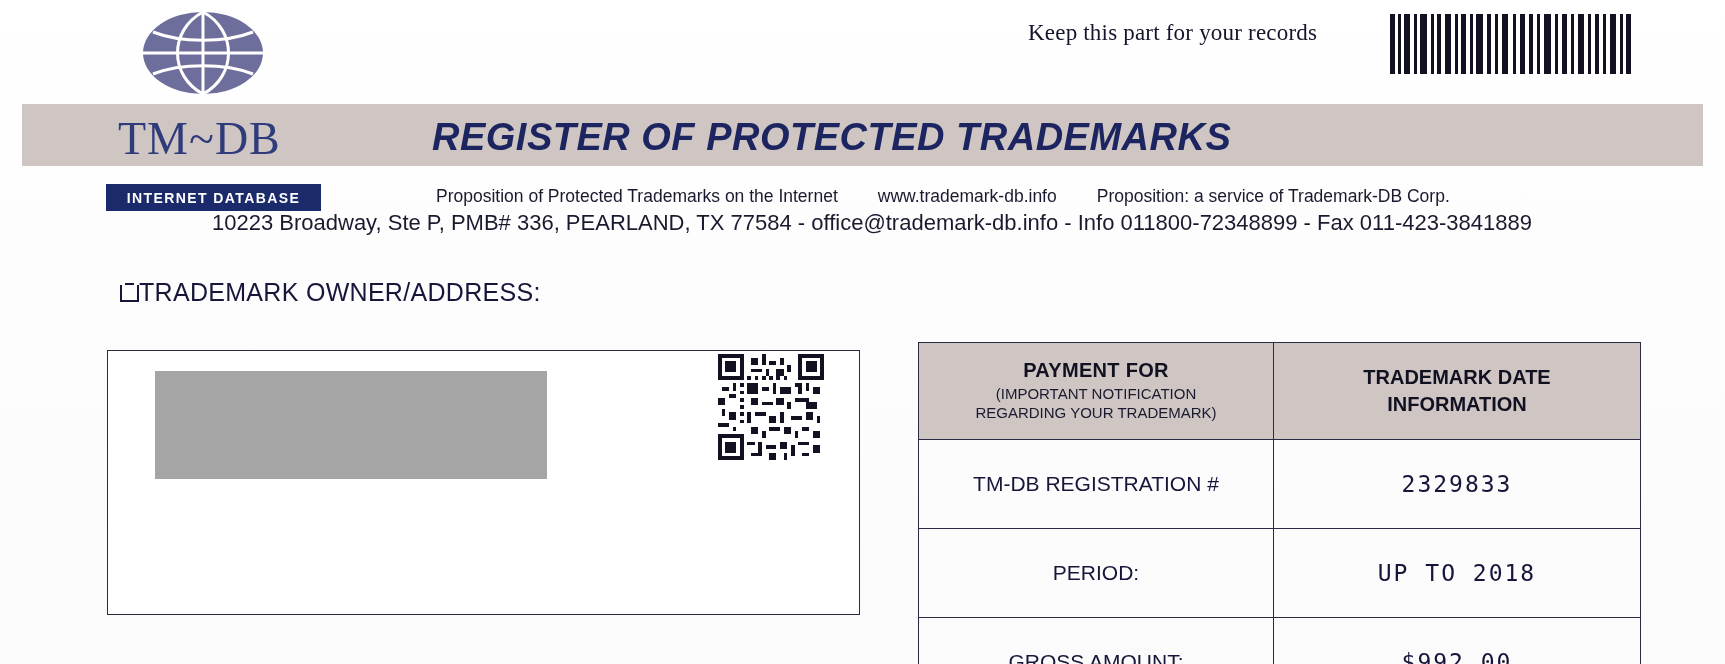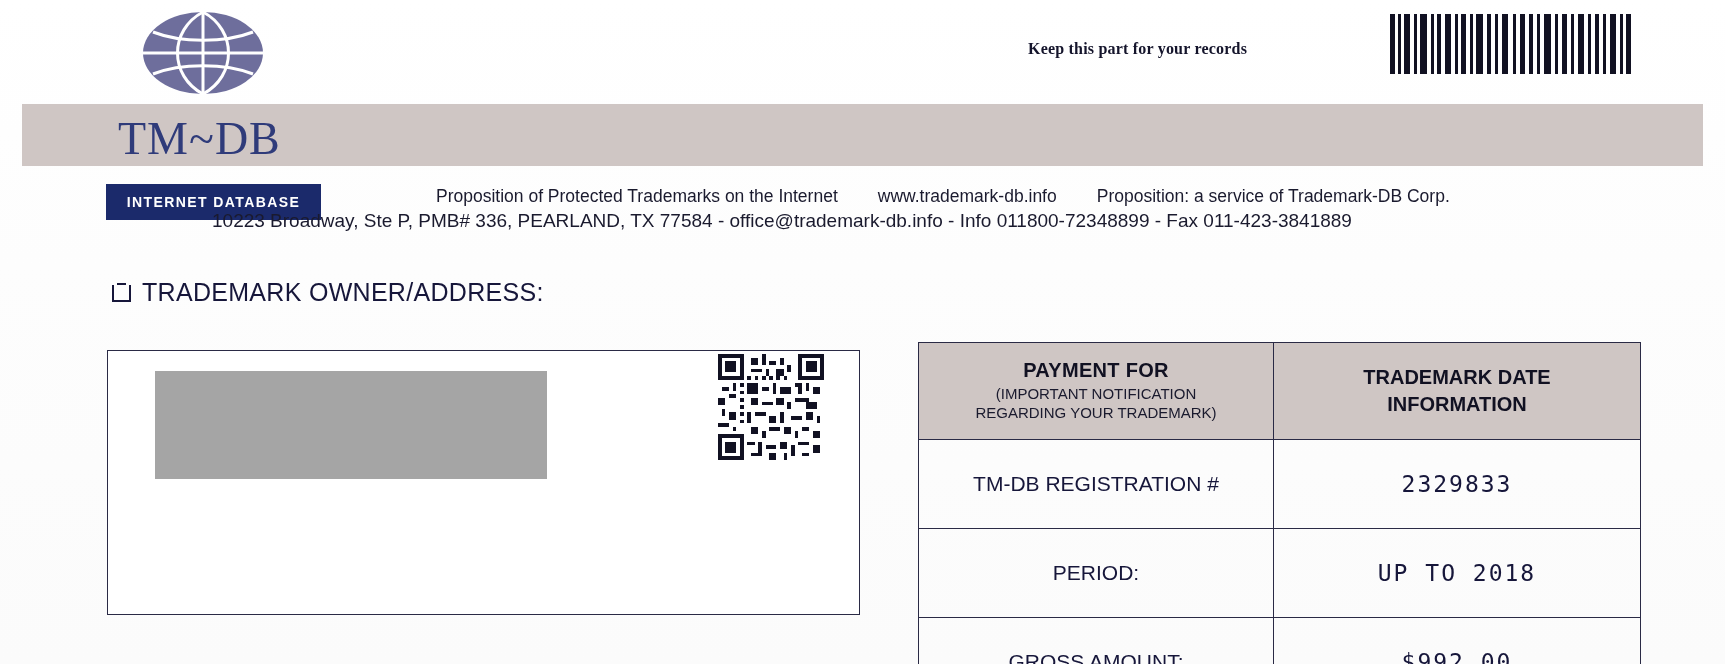--- a/index.html
+++ b/index.html
@@ -22,26 +22,25 @@
     inset: 0;
     background: linear-gradient(180deg,#ffffff 0%,#fdfdfd 40%,#fbfbfb 100%);
   }
 
   
   .records-note {
     position: absolute;
     left: 1028px;
     top: 20px;
     font-family: "Liberation Serif", serif;
-    font-weight: bold;
-    font-size: 16px;
+    font-weight: normal;
+    font-size: 23px;
     letter-spacing: 0.2px;
     color: #14142b;
     white-space: nowrap;
-    margin-top: 20px;
   }
 
   .barcode {
     position: absolute;
     left: 1388px;
     top: 14px;
     width: 246px;
     height: 60px;
   }
 
@@ -84,21 +83,21 @@
     letter-spacing: 0.5px;
     color: #1d2560;
     white-space: nowrap;
   }
 
   .db-badge {
     position: absolute;
     left: 106px;
     top: 184px;
     width: 215px;
-    height: 36px;
+    height: 27px;
     background: #1b2a6b;
     color: #ffffff;
     font-size: 14px;
     font-weight: bold;
     letter-spacing: 1.4px;
     display: flex;
     align-items: center;
     justify-content: center;
   }
 
@@ -111,37 +110,36 @@
     color: #1a1a2e;
     white-space: nowrap;
   }
   .pub-line .gap1 { display:inline-block; width: 40px; }
   .pub-line .gap2 { display:inline-block; width: 40px; }
 
   .addr-line {
     position: absolute;
     left: 212px;
     top: 210px;
-    font-size: 19px;
+    font-size: 22px;
     color: #1a1a2e;
     white-space: nowrap;
   }
 
   
   .owner-head {
     position: absolute;
-    left: 112px;
+    left: 120px;
     top: 278px;
     font-size: 25px;
     letter-spacing: 0.3px;
     color: #16163a;
     white-space: nowrap;
     display: flex;
     align-items: center;
-    gap: 11px;
   }
   .owner-glyph {
     display: inline-block;
     width: 19px;
     height: 19px;
     position: relative;
   }
   .owner-glyph i {
     position: absolute;
     background: #16163a;
@@ -301,20 +299,21 @@
         <path d="M62 2 C 28 20, 28 66, 62 84"></path>
         <path d="M62 2 C 96 20, 96 66, 62 84"></path>
         <path d="M12 22 C 40 33, 84 33, 112 22"></path>
         <path d="M12 64 C 40 53, 84 53, 112 64"></path>
       </g>
     </svg>
   </div>
 
   <div class="banner"></div>
   <div class="tmdb-word">TM~DB</div>
+  <div class="banner-title">REGISTER OF PROTECTED TRADEMARKS</div>
 
   <div class="db-badge">INTERNET DATABASE</div>
 
   <div class="pub-line">
     <span>Proposition of Protected Trademarks on the Internet</span><span class="gap1"></span><span>www.trademark-db.info</span><span class="gap2"></span><span>Proposition: a service of Trademark-DB Corp.</span>
   </div>
   <div class="addr-line">10223 Broadway, Ste P, PMB# 336, PEARLAND, TX 77584 - office@trademark-db.info - Info 011800-72348899 - Fax 011-423-3841889</div>
 
   <div class="owner-head">
     <span class="owner-glyph">

